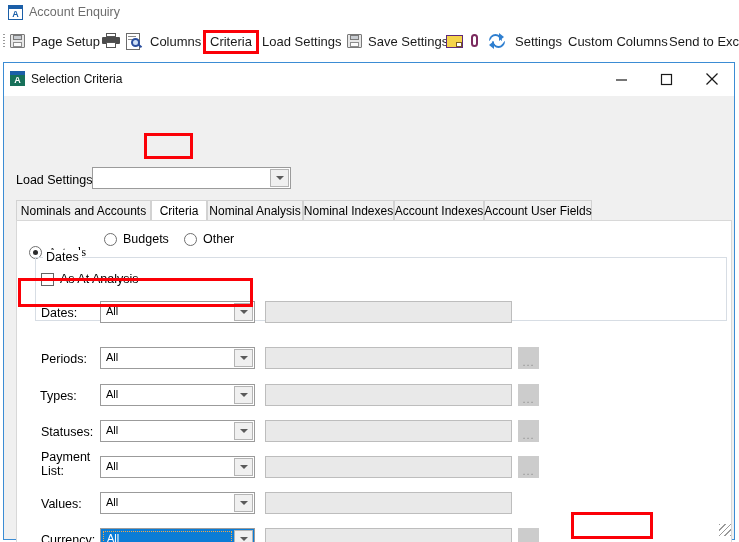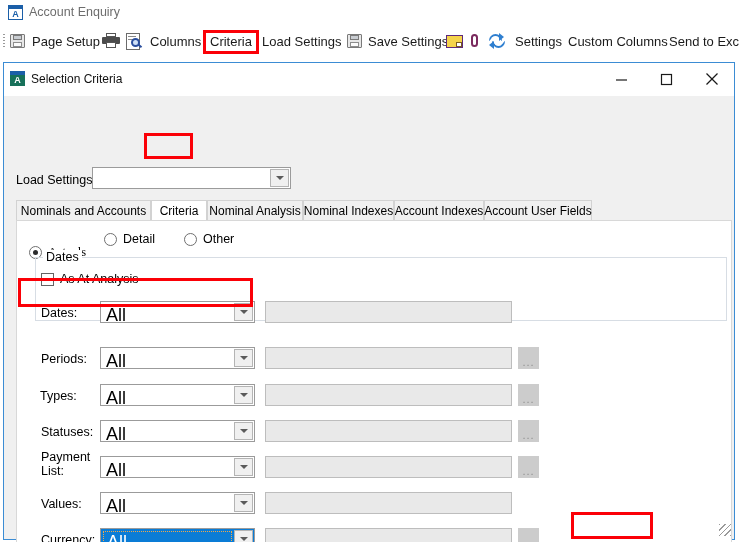--- a/index.html
+++ b/index.html
@@ -73,21 +73,21 @@
   .dlg-ico .ico-a{position:absolute;left:0;top:3px;width:15px;height:12px;color:#ffffff;font-size:9px;line-height:12px;text-align:center;font-weight:bold;}
   .wbtn{position:absolute;top:0;width:45px;height:32px;display:flex;align-items:center;justify-content:center;background:#ffffff;}
   .wbtn svg{display:block;}
 
   
   #loadsettings-label{position:absolute;left:12px;top:110px;font-size:12.5px;}
   #loadsettings-combo{position:absolute;left:88px;top:104px;width:199px;height:22px;background:#ffffff;border:1px solid #9b9b9b;box-sizing:border-box;}
   .combo-btn{position:absolute;right:1px;top:1px;width:19px;height:18px;background:#f0f0f0;border:1px solid #b4b4b4;box-sizing:border-box;
              display:flex;align-items:center;justify-content:center;}
   .chev{width:0;height:0;border-left:4px solid transparent;border-right:4px solid transparent;border-top:4px solid #5b5b5b;}
-  .combo-val{position:absolute;left:5px;top:3px;font-size:18px;color:#000;}
+  .combo-val{position:absolute;left:5px;top:3px;font-size:11px;color:#000;}
 
   
   #tabbar{position:absolute;left:12px;top:137px;width:716px;height:28px;}
   .tab{position:absolute;top:0;height:21px;background:#f0f0f0;border:1px solid #d2d2d2;border-bottom:none;box-sizing:border-box;
        display:flex;align-items:center;justify-content:center;font-size:12px;color:#000;white-space:nowrap;}
   .tab.active{background:#ffffff;border-color:#d2d2d2;}
   #tabpanel{position:absolute;left:12px;top:157px;width:716px;height:334px;background:#ffffff;border:1px solid #d8d8d8;box-sizing:border-box;}
 
   
   .radio-row{position:absolute;left:12px;top:11px;}
@@ -286,21 +286,21 @@
 
     <div id="tabpanel">
 
       <div class="radio-row">
         <label class="radio" style="left:0px;top:13px;font-family:Liberation Serif, serif;">
           <span class="ring on"></span>
           <span class="rl">Actuals</span>
         </label>
         <label class="radio" style="left:75px;top:0px;">
           <span class="ring"></span>
-          <span class="rl">Detail</span>
+          <span class="rl">Budgets</span>
         </label>
         <label class="radio" style="left:155px;top:0px;">
           <span class="ring"></span>
           <span class="rl">Other</span>
         </label>
       </div>
 
       <div id="dates-group"></div>
       <div id="dates-group-label">Dates</div>
 

